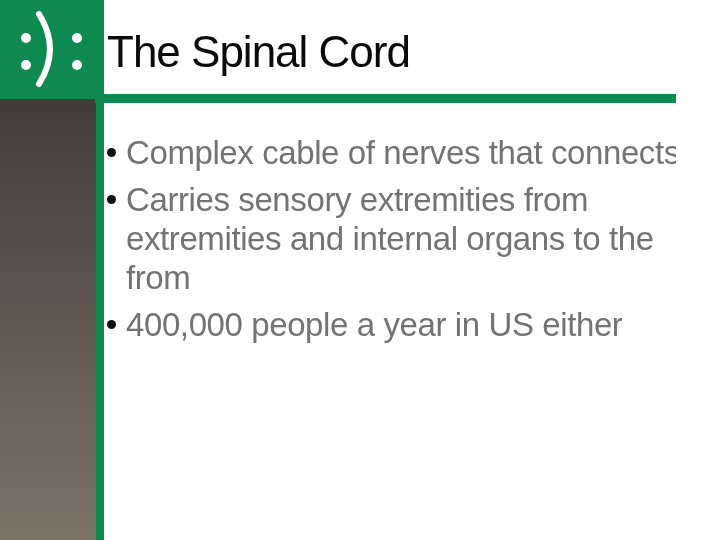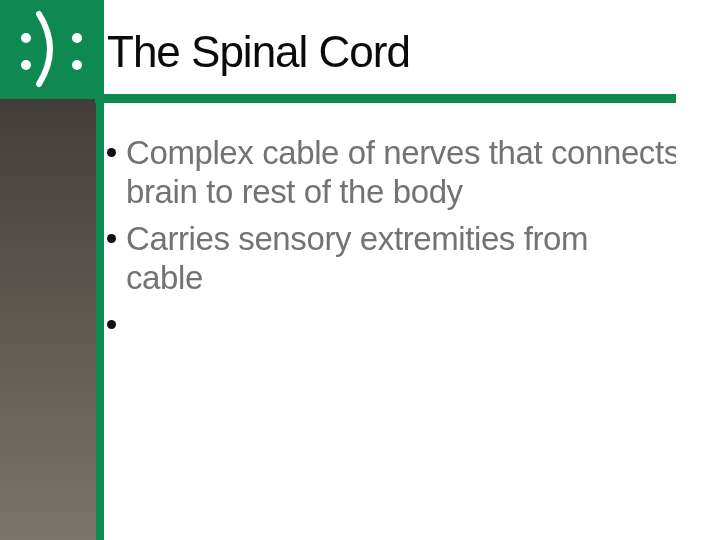--- a/index.html
+++ b/index.html
@@ -98,28 +98,29 @@
 
   <div class="accent-bar"></div>
 
   <div class="slide-title">The Spinal Cord</div>
 
   <div class="bullet-list">
 
     <div class="bullet">
       <span class="dot"></span>
       <span class="line">Complex cable of nerves that connects</span>
-      <span class="line">brain to rest of the body</span>
     </div>
 
 
     <div class="bullet">
       <span class="dot"></span>
       <span class="line">Carries sensory extremities from</span>
-      <span class="line">cable</span>
+      <span class="line">extremities and internal organs to the</span>
+      <span class="line">from</span>
     </div>
 
     <div class="bullet">
       <span class="dot"></span>
+      <span class="line">400,000 people a year in US either</span>
     </div>
 
   </div>
 </div>
 
 </body></html>

